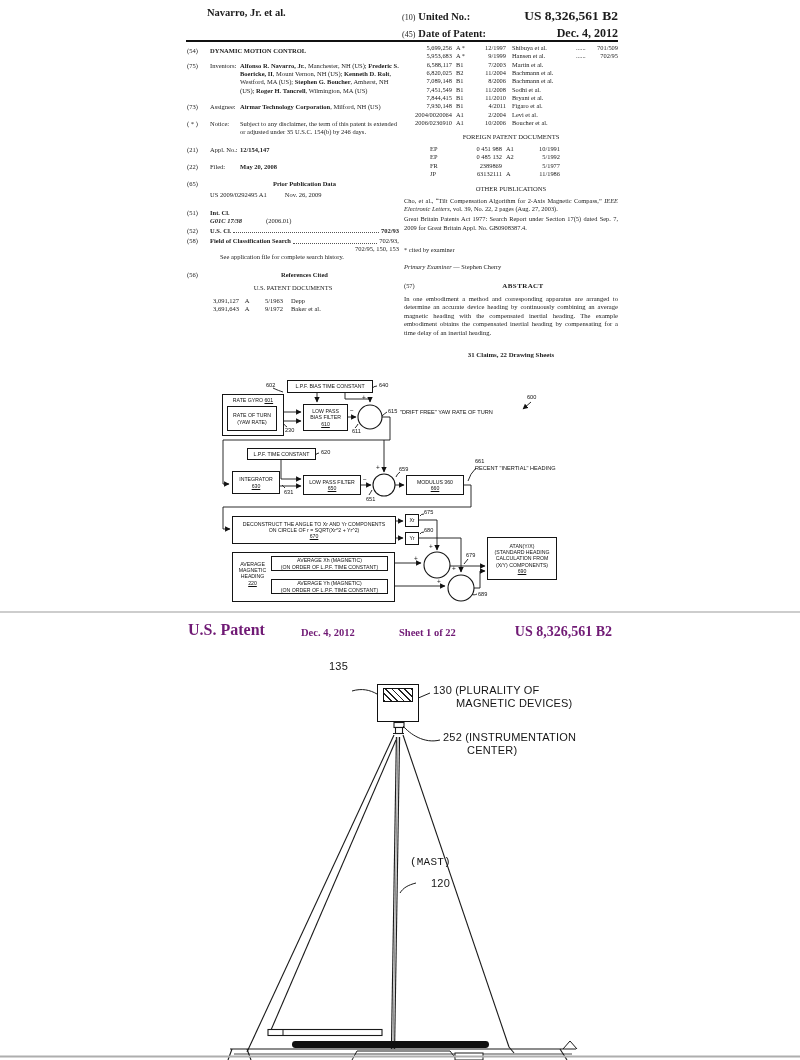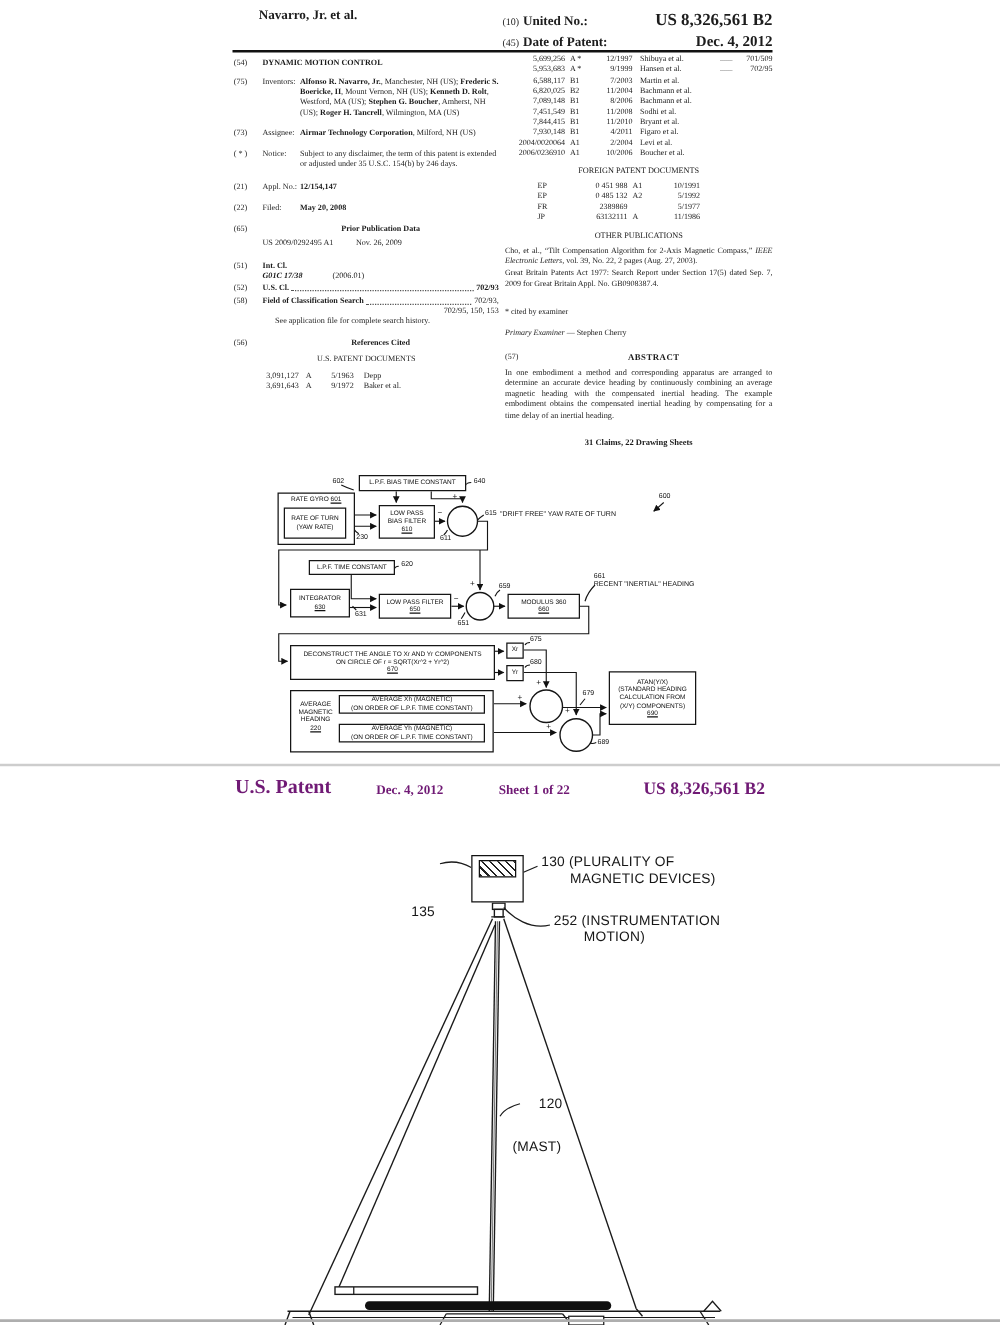--- a/index.html
+++ b/index.html
@@ -485,21 +485,21 @@
   <div class="abs" id="sep1"></div>
   <div id="sheet-hdr">
     <span class="sh" id="sh-title">U.S. Patent</span>
     <span class="sh" id="sh-date">Dec. 4, 2012</span>
     <span class="sh" id="sh-sheet">Sheet 1 of 22</span>
     <span class="sh" id="sh-pn">US 8,326,561 B2</span>
   </div>
 
   <div id="masthead-box"></div>
   <div id="masthead-hatch"></div>
-  <span class="flabel2" style="left:329px;top:724px;">135</span>
+  <span class="flabel2" style="left:329px;top:660px;">135</span>
   <span class="flabel2" style="left:433px;top:684px;">130 (PLURALITY OF</span>
   <span class="flabel2" style="left:456px;top:697px;">MAGNETIC DEVICES)</span>
   <span class="flabel2" style="left:443px;top:731px;">252 (INSTRUMENTATION</span>
-  <span class="flabel2" style="left:467px;top:744px;">MOTION)</span>
+  <span class="flabel2" style="left:467px;top:744px;">CENTER)</span>
   <span class="flabel2" style="left:419px;top:877px;margin-left:12px;">120</span>
-  <span class="flabel2" style="left:410px;top:912px;">(MAST)</span>
+  <span class="flabel2" style="left:410px;top:856px;font-family:Liberation Mono, monospace;">(MAST)</span>
 
 </div>
 
 </body></html>

